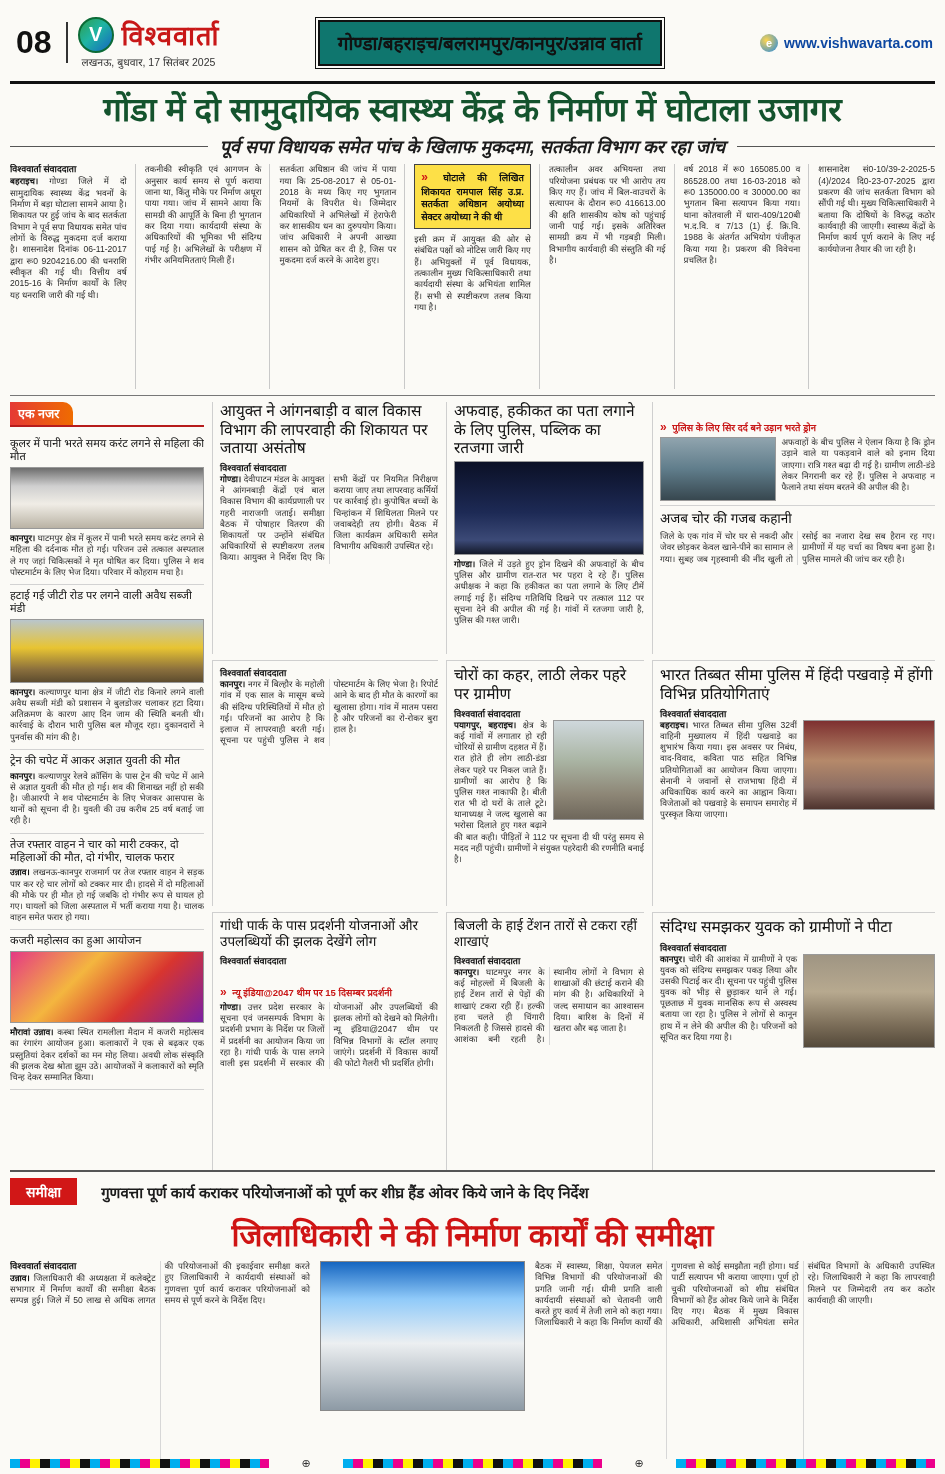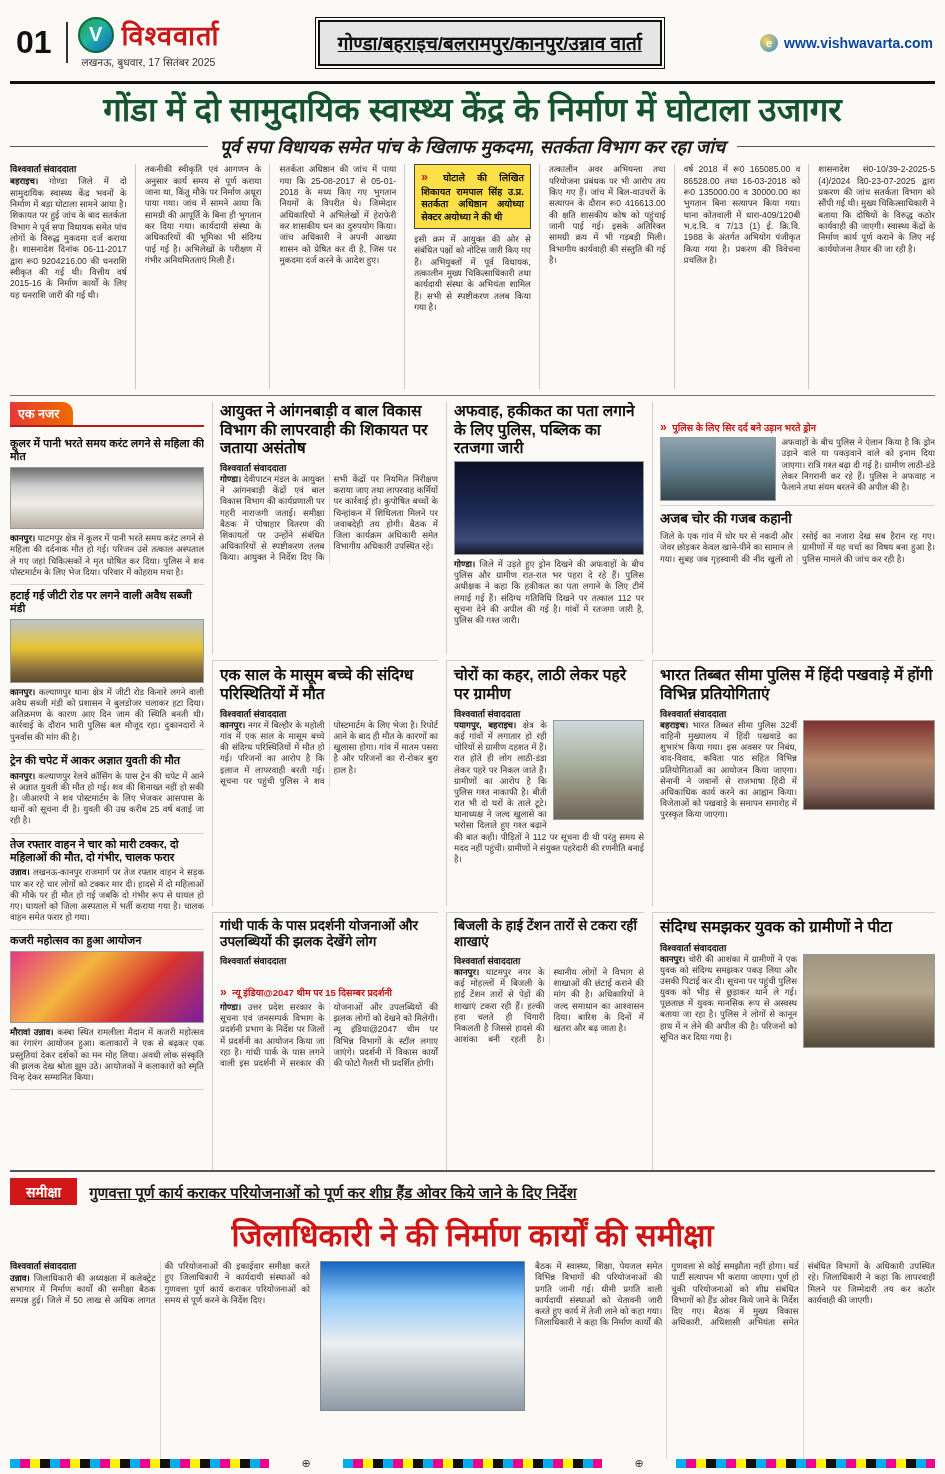--- a/index.html
+++ b/index.html
@@ -17,21 +17,21 @@
   .logo-block { display:flex; flex-direction:column; gap:2px; }
   .logo-row { display:flex; align-items:center; gap:8px; }
   .logo-circle { width:36px; height:36px; border-radius:50%;
                  background:linear-gradient(135deg,#2e9e4f 0%,#1fb5a3 45%,#1565c0 100%);
                  color:#fff; font-weight:bold; font-size:20px; display:flex;
                  align-items:center; justify-content:center; border:2px solid #0c6b37; }
   .paper-name { color:#c81717; font-weight:bold; font-size:27px; letter-spacing:1px; }
   .dateline { font-size:10.5px; color:#333; padding-left:4px; }
   .edition-box { border:2px solid #111; outline:1px solid #111; outline-offset:2px;
                  font-size:19px; font-weight:bold; color:#111; padding:8px 18px;
-                 white-space:nowrap; background:#e5e5e5;text-decoration:underline; }
+                 white-space:nowrap; background:#0f766e; }
   .mh-right { display:flex; align-items:center; gap:6px; }
   .web-icon { width:18px; height:18px; border-radius:50%; background:radial-gradient(circle at 35% 35%,#ffd54f,#1e88e5);
               color:#fff; font-size:11px; font-weight:bold; display:flex; align-items:center; justify-content:center; }
   .website { color:#0d47a1; font-weight:bold; font-size:14px; text-decoration:none; }
 
   
   .lead-headline { text-align:center; color:#14532d; font-weight:bold; font-size:33px;
                    padding:8px 4px 4px 4px; line-height:1.1; }
   .lead-subhead { display:flex; align-items:center; gap:12px; margin:2px 0 6px 0;font-style:italic; }
   .lead-subhead:before, .lead-subhead:after { content:""; flex:1; border-top:1.5px solid #555; }
@@ -51,21 +51,21 @@
   .main-grid { display:grid; grid-template-columns:194px 226px 198px 1fr;
                grid-template-rows:252px 246px 258px; gap:6px 8px; padding-top:6px;
                border-bottom:2px solid #555; }
   .cell { overflow:hidden; border-left:1px solid #cfcfcf; padding-left:7px; }
   .rail { grid-column:1; grid-row:1/4; border-left:none; padding-left:0; overflow:hidden; }
   .cell-m1{grid-column:2;grid-row:1} .cell-r1{grid-column:3;grid-row:1} .cell-r23{grid-column:4;grid-row:1}
   .cell-m2{grid-column:2;grid-row:2} .cell-m3{grid-column:3;grid-row:2} .cell-r4{grid-column:4;grid-row:2}
   .cell-m4{grid-column:2;grid-row:3} .cell-m5{grid-column:3;grid-row:3} .cell-r5{grid-column:4;grid-row:3}
   .row2 { border-top:1px solid #cfcfcf; padding-top:5px; }
 
-  .art-title { font-weight:bold; color:#111; font-size:13.5px; line-height:1.18; margin-bottom:4px; }
+  .art-title { font-weight:normal; color:#111; font-size:13.5px; line-height:1.18; margin-bottom:4px; }
   .art-title.big { font-size:15.5px; }
   .art-body { font-size:8.6px; line-height:1.3; text-align:justify; color:#2d2d2d; }
   .two-col { column-count:2; column-gap:9px; column-rule:1px solid #d7d7d7; }
   .kicker { color:#c81717; font-weight:bold; font-size:9.5px; margin:18px 0 3px 0; }
 
   
   .one-look { border-bottom:2px solid #b71c1c; margin-bottom:6px; }
   .one-look span { display:inline-block; background:linear-gradient(90deg,#e53935,#ef6c00);
                    color:#fff; font-weight:bold; font-size:12.5px; padding:3px 14px 3px 8px;
                    border-radius:0 10px 0 0; }
@@ -79,21 +79,21 @@
   .ph-street { height:100px; background:linear-gradient(180deg,#cfd8dc 0%,#aab5a4 40%,#8d8676 75%,#6e675b 100%); }
   .ph-itbp   { height:90px; background:linear-gradient(180deg,#7e3030 0%,#b5896a 45%,#8d6e63 75%,#4e342e 100%); }
   .ph-crowd  { height:94px; background:linear-gradient(180deg,#9f9583 0%,#b7a98f 40%,#7d6f5a 75%,#54493a 100%); }
   .ph-drone  { height:64px; background:linear-gradient(180deg,#90a4ae 0%,#607d8b 50%,#37474f 100%); }
   .ph-meet   { background:linear-gradient(180deg,#1565c0 0%,#90caf9 25%,#eceff1 55%,#8d9aa5 100%); }
   .float-r { float:right; width:48%; margin:0 0 4px 6px; }
   .float-l { float:left; width:42%; margin:0 6px 4px 0; }
 
   
   .review { padding-top:6px; }
-  .review-strip { display:flex; align-items:center; gap:12px;text-decoration:underline; }
+  .review-strip { display:flex; align-items:center; gap:24px; }
   .review-label { background:#d11717; color:#fff; font-weight:bold; font-size:14px; padding:4px 16px; }
   .review-strap { font-weight:bold; font-size:15px; color:#1b1b1b; }
   .review-headline { text-align:center; color:#cf1414; font-weight:bold; font-size:31px; padding:8px 0 6px 0; }
   .review-body { display:flex; gap:10px; height:198px; overflow:hidden; }
   .rv-a { width:300px; column-count:2; column-gap:9px; column-rule:1px solid #d7d7d7; }
   .rv-photo { width:205px; height:150px; border:1px solid #888; flex-shrink:0; }
   .rv-b { flex:1; column-count:3; column-gap:9px; column-rule:1px solid #d7d7d7; }
 
   
   .color-bars { position:absolute; bottom:4px; left:10px; right:10px; display:flex;
@@ -102,21 +102,21 @@
           background:repeating-linear-gradient(90deg,#00aeef 0 10px,#ec008c 10px 20px,#fff200 20px 30px,#111 30px 40px); }
   .reg-mark { font-size:11px; color:#333; }
 </style>
 </head>
 <body>
 
 <div class="page">
 
   <div class="masthead">
     <div class="mh-left">
-      <div class="pagenum">01</div>
+      <div class="pagenum">08</div>
       <div class="logo-block">
         <div class="logo-row">
           <div class="logo-circle">V</div>
           <div class="paper-name">विश्ववार्ता</div>
         </div>
         <div class="dateline">लखनऊ, बुधवार, 17 सितंबर 2025</div>
       </div>
     </div>
     <div class="edition-box">गोण्डा/बहराइच/बलरामपुर/कानपुर/उन्नाव वार्ता</div>
     <div class="mh-right">
@@ -237,21 +237,20 @@
         <div class="photo ph-drone float-l"></div>
         <div class="art-body">अफवाहों के बीच पुलिस ने ऐलान किया है कि ड्रोन उड़ाने वाले या पकड़वाने वाले को इनाम दिया जाएगा। रात्रि गश्त बढ़ा दी गई है। ग्रामीण लाठी-डंडे लेकर निगरानी कर रहे हैं। पुलिस ने अफवाह न फैलाने तथा संयम बरतने की अपील की है।</div>
       </div>
       <div style="clear:both; border-top:1px solid #d2d2d2; margin-top:6px; padding-top:5px;">
         <div class="art-title">अजब चोर की गजब कहानी</div>
         <div class="art-body two-col">जिले के एक गांव में चोर घर से नकदी और जेवर छोड़कर केवल खाने-पीने का सामान ले गया। सुबह जब गृहस्वामी की नींद खुली तो रसोई का नजारा देख सब हैरान रह गए। ग्रामीणों में यह चर्चा का विषय बना हुआ है। पुलिस मामले की जांच कर रही है।</div>
       </div>
     </div>
 
     <div class="cell cell-m2 row2">
-      <div class="art-title big">एक साल के मासूम बच्चे की संदिग्ध परिस्थितियों में मौत</div>
       <div class="byline">विश्ववार्ता संवाददाता</div>
       <div class="art-body two-col">
         <span class="cityname">कानपुर।</span>
         <span>नगर में बिल्हौर के महोली गांव में एक साल के मासूम बच्चे की संदिग्ध परिस्थितियों में मौत हो गई। परिजनों का आरोप है कि इलाज में लापरवाही बरती गई। सूचना पर पहुंची पुलिस ने शव पोस्टमार्टम के लिए भेजा है। रिपोर्ट आने के बाद ही मौत के कारणों का खुलासा होगा। गांव में मातम पसरा है और परिजनों का रो-रोकर बुरा हाल है।</span>
       </div>
     </div>
 
     <div class="cell cell-m3 row2">
       <div class="art-title big">चोरों का कहर, लाठी लेकर पहरे पर ग्रामीण</div>
       <div class="byline">विश्ववार्ता संवाददाता</div>

